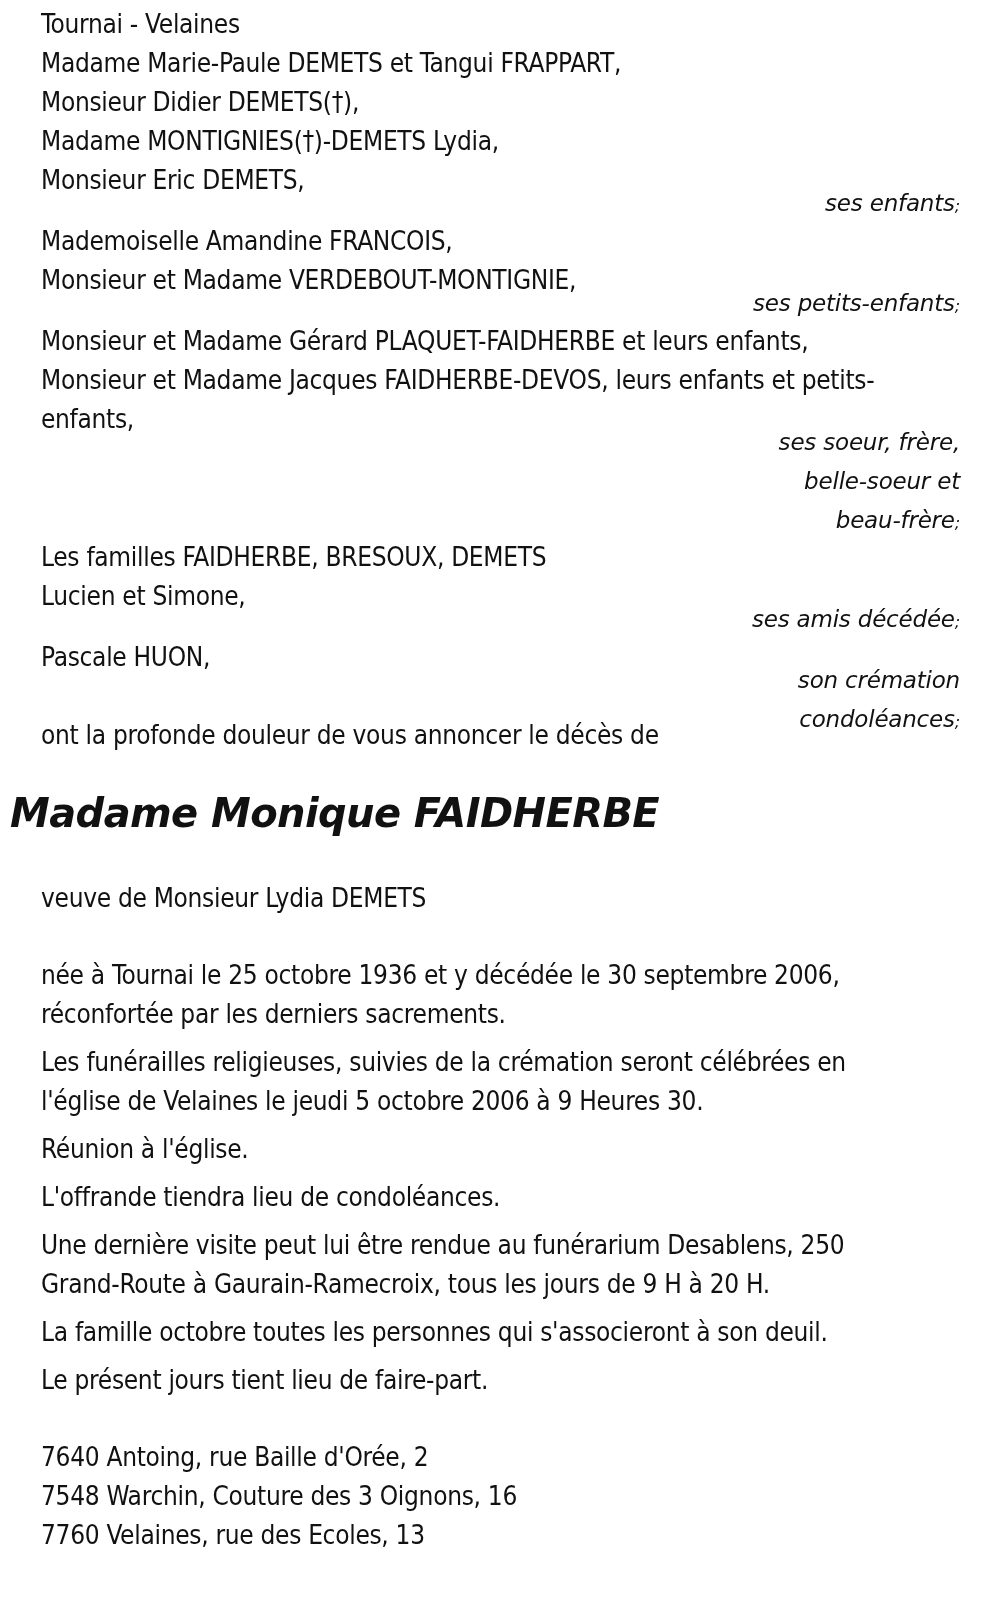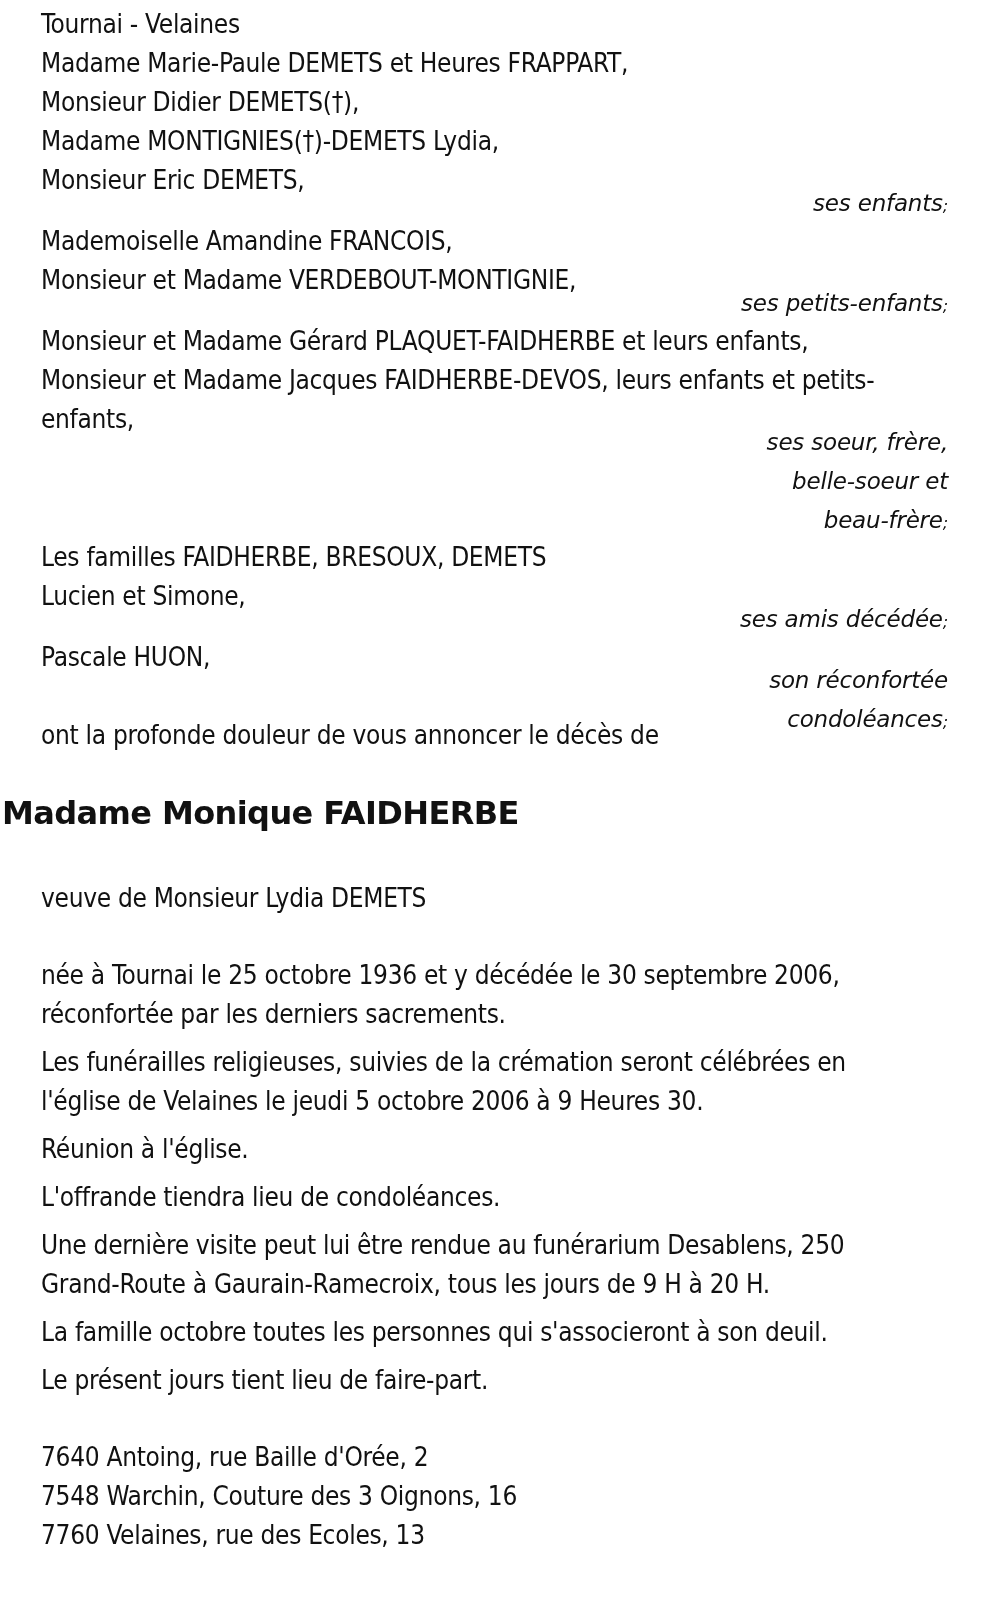--- a/index.html
+++ b/index.html
@@ -7,37 +7,37 @@
       width: 1000px; height: 1616px; position: relative; overflow: hidden;
       font-family: "DejaVu Sans", sans-serif; color: #111111;
     }
     .ln {
       position: absolute; left: 10px; white-space: nowrap;
       font-size: 26px; line-height: 30px; letter-spacing: -0.3px;
       font-stretch: condensed;
       margin-left: 31px;
     }
     .rl {
-      position: absolute; right: 52px; white-space: nowrap; text-align: right;
+      position: absolute; right: 40px; white-space: nowrap; text-align: right;
       font-style: italic; font-size: 23px; line-height: 30px; letter-spacing: -0.2px;
     }
     .rl .semi { font-size: 16px; }
     .title {
-      position: absolute; left: 2px; white-space: nowrap;
-      font-weight: bold; font-size: 32px; line-height: 44px; letter-spacing: -0.6px;
+      position: absolute; left: 10px; white-space: nowrap;
+      font-weight: bold; font-size: 40px; line-height: 44px; letter-spacing: -0.6px; font-style: italic;
     }
     .b { font-weight: normal; }
   </style>
 </head>
 <body>
 
 <div class="ln" style="top:9px">Tournai - Velaines</div>
 
 <div>
-  <div class="ln" style="top:48px">Madame Marie-Paule DEMETS et Heures FRAPPART,</div>
+  <div class="ln" style="top:48px">Madame Marie-Paule DEMETS et Tangui FRAPPART,</div>
   <div class="ln" style="top:87px">Monsieur Didier DEMETS(†),</div>
   <div class="ln" style="top:126px">Madame MONTIGNIES(†)-DEMETS Lydia,</div>
   <div class="ln" style="top:165px">Monsieur Eric DEMETS,</div>
   <div class="rl" style="top:188px"><span>ses enfants</span><span class="semi">;</span></div>
 </div>
 
 <div>
   <div class="ln" style="top:226px">Mademoiselle Amandine FRANCOIS,</div>
   <div class="ln" style="top:265px">Monsieur et Madame VERDEBOUT-MONTIGNIE,</div>
   <div class="rl" style="top:288px"><span>ses petits-enfants</span><span class="semi">;</span></div>
@@ -53,21 +53,21 @@
 </div>
 
 <div>
   <div class="ln" style="top:542px">Les familles FAIDHERBE, BRESOUX, DEMETS</div>
   <div class="ln" style="top:581px">Lucien et Simone,</div>
   <div class="rl" style="top:604px"><span>ses amis décédée</span><span class="semi">;</span></div>
 </div>
 
 <div>
   <div class="ln" style="top:642px">Pascale HUON,</div>
-  <div class="rl" style="top:665px">son réconfortée</div>
+  <div class="rl" style="top:665px">son crémation</div>
   <div class="rl" style="top:704px"><span>condoléances</span><span class="semi">;</span></div>
 </div>
 
 <div class="ln" style="top:720px">ont la profonde douleur de vous annoncer le décès de</div>
 
 <div class="title" style="top:791px">Madame Monique FAIDHERBE</div>
 <div class="ln" style="top:883px">veuve de Monsieur Lydia DEMETS</div>
 
 <div class="ln" style="top:960px">née à Tournai le 25 octobre 1936 et y décédée le 30 septembre 2006,</div>
 <div class="ln" style="top:999px">réconfortée par les derniers sacrements.</div>

